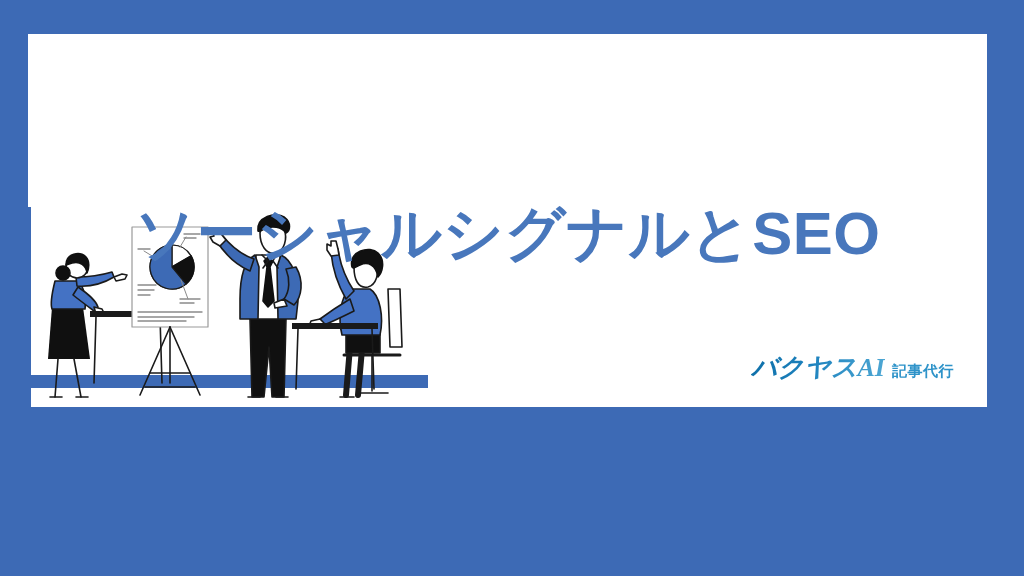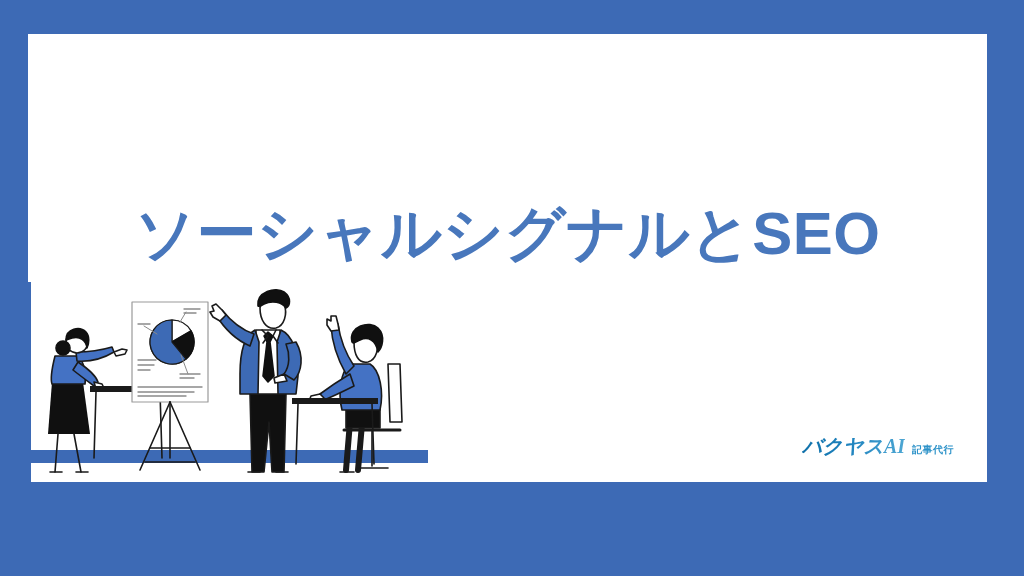--- a/index.html
+++ b/index.html
@@ -21,21 +21,21 @@
     height: 576px;
     background: #3D6AB5;
     overflow: hidden;
   }
 
   #canvas {
     position: absolute;
     left: 28px;
     top: 34px;
     width: 959px;
-    height: 448px;
+    height: 373px;
     background: #ffffff;
     overflow: hidden;
   }
 
   
   #title {
     position: absolute;
     left: 0;
     top: 168px;
     width: 959px;
@@ -74,32 +74,32 @@
     position: absolute;
     right: 33px;
     bottom: 22px;
     display: flex;
     align-items: baseline;
     gap: 7px;
     white-space: nowrap;
   }
   #logo-main {
     font-family: "Liberation Serif", "DejaVu Serif", serif;
-    font-size: 20px;
+    font-size: 26px;
     font-weight: 700;
     font-style: italic;
     background: linear-gradient(100deg, #0E6FA8 0%, #1D82BE 45%, #4FA8D4 100%);
     -webkit-background-clip: text;
     background-clip: text;
     color: #1B7CB4;
     text-align: right;
     -webkit-text-fill-color: transparent;
   }
   #logo-sub {
-    font-size: 10px;
+    font-size: 15px;
     font-weight: 700;
     color: #2E93C9;
     letter-spacing: .5px;
   }
 
   
   #illustration {
     position: absolute;
     left: 0;
     bottom: 0;

